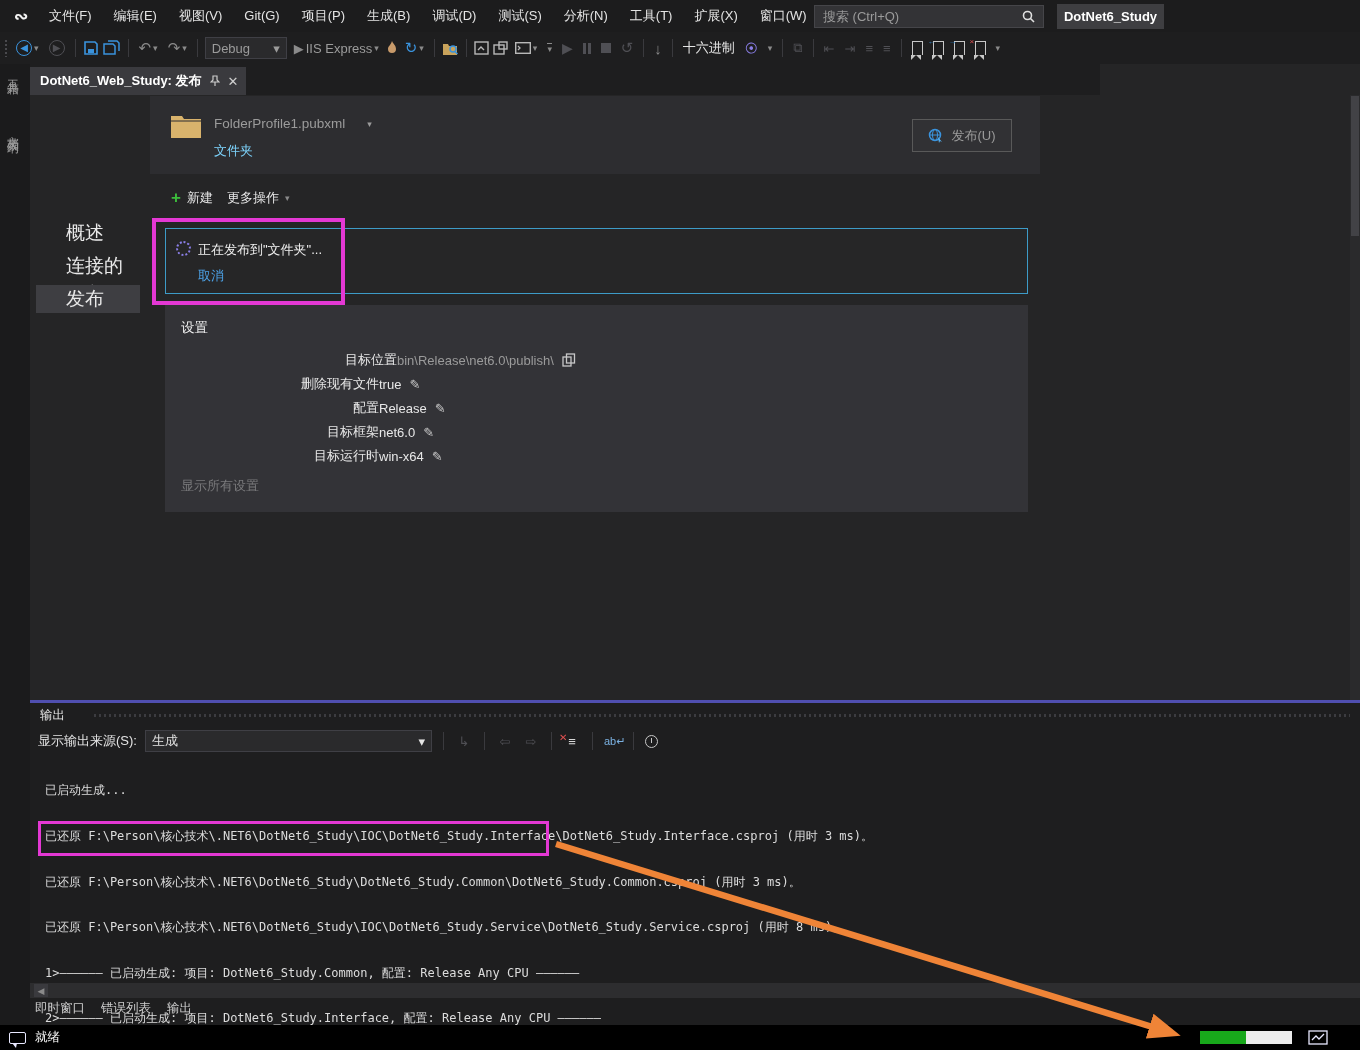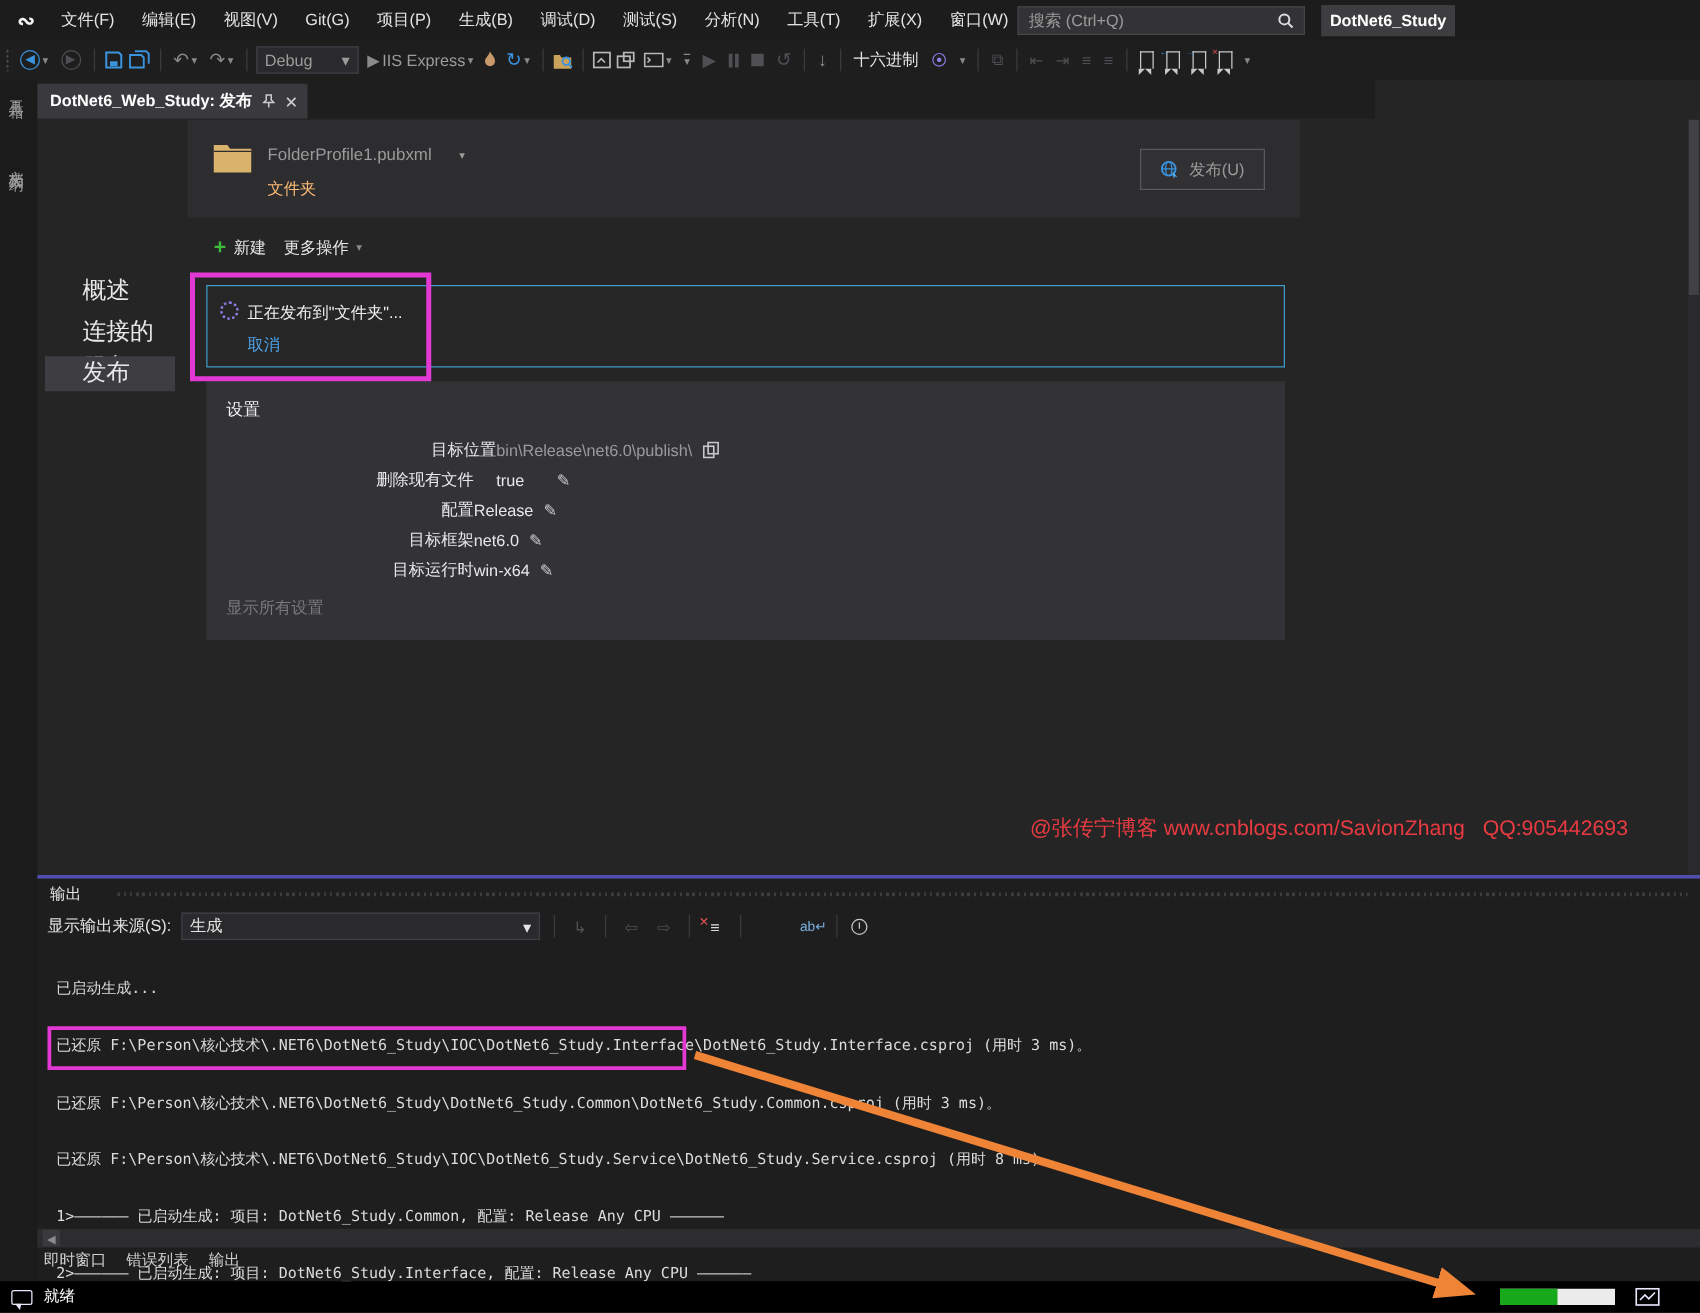--- a/index.html
+++ b/index.html
@@ -47,21 +47,21 @@
   .doc-tab .t { color:#FFFFFF; font-weight:bold; font-size:13px; }
   .tab-x { color:#CFCFCF; font-size:13px; }
 
   
   .doc-body { left:30px; top:95px; width:1330px; height:605px; background:#252526; }
   .nav-item { position:absolute; left:6px; width:104px; height:28px; line-height:28px; padding-left:30px; color:#E8E8E8; font-size:19px; }
   .nav-item.sel { background:#3E3E42; }
 
   .band { left:150px; top:96px; width:890px; height:78px; background:#2D2D30; }
   .profile-name { color:#9B9B9B; font-size:13.5px; }
-  .profile-type { color:#fdba74; font-size:13px; }
+  .profile-type { color:#7dd3fc; font-size:13px; }
   .pub-btn { position:absolute; right:28px; top:23px; width:100px; height:33px; border:1px solid #595959;
              background:#313134; display:flex; align-items:center; justify-content:center; gap:6px; color:#9B9B9B; }
   .newrow { left:168px; top:186px; height:24px; display:flex; align-items:center; gap:8px; }
   .plus { color:#3CBE3C; font-size:17px; font-weight:bold; }
   .link-white { color:#E8E8E8; }
 
   .progress-box { left:165px; top:228px; width:863px; height:66px; background:#262627; border:1px solid #3D9BC7; }
   .spinner { width:15px; height:15px; border-radius:50%; border:2.5px dotted #8B7FE8; display:inline-block; }
   .cancel-link { color:#4DA3E8; }
 
@@ -84,21 +84,21 @@
   .out-panel { left:30px; top:703px; width:1330px; height:322px; background:#1E1E1F; }
   .out-title { position:absolute; left:10px; top:4px; color:#E4E4E4; font-size:12.5px; }
   .out-dots { position:absolute; left:64px; top:11px; width:1256px; height:3px;
               background-image:repeating-linear-gradient(90deg,#3C3C40 0 2px,transparent 2px 5px); }
   .out-toolbar { position:absolute; left:8px; top:25px; height:26px; display:flex; align-items:center; gap:8px; }
   .out-combo { width:287px; height:22px; background:#2A2A2C; border:1px solid #3F3F45; display:flex; align-items:center;
                justify-content:space-between; padding:0 6px; color:#E4E4E4; }
   .icon16 { width:18px; text-align:center; font-size:13px; }
   .clear-ic { position:relative; color:#D8D8D8; }
   .clear-ic .x { position:absolute; left:-4px; top:-2px; color:#E05050; font-size:10px; }
-  .wrap-ic { color:#7AB0E0; font-size:11px;margin-left:36px; }
+  .wrap-ic { color:#7AB0E0; font-size:11px; }
   .clock-ic { width:13px; height:13px; border-radius:50%; border:1.5px solid #C8C8C8; position:relative; display:inline-block; }
   .clock-ic::after { content:""; position:absolute; left:5px; top:2px; width:1.5px; height:5px; background:#C8C8C8; }
   .out-lines { position:absolute; left:15px; top:50px; font-family:"DejaVu Sans Mono", monospace;
                font-size:12px; line-height:15.2px; color:#DCDCDC; white-space:pre; }
   .h-scroll { position:absolute; left:0px; top:280px; width:1330px; height:15px; background:#2D2D2F; }
   .h-btn { position:absolute; left:4px; top:1px; width:14px; height:13px; background:#3A3A3E; color:#8A8A8A;
            font-size:9px; display:flex; align-items:center; justify-content:center; }
   .bt-tabs { position:absolute; left:5px; top:297px; display:flex; gap:16px; }
   .bt-tab { color:#CFCFCF; font-size:12.5px; position:relative; padding-bottom:4px; }
   .bt-tab::after { content:""; position:absolute; left:0; right:0; bottom:-12px; height:7px; background:#ADADAD; }
@@ -329,21 +329,21 @@
   <div class="abs settings">
     <span class="set-title">设置</span>
     <div class="set-row" style="top:43px;margin-left:18px;">
       <span class="set-label">目标位置</span>
       <span class="set-val val-dim">bin\Release\net6.0\publish\</span>
       <svg width="14" height="14" viewBox="0 0 14 14" style="margin-left:8px">
         <rect x="1" y="4" width="8" height="9" fill="none" stroke="#C8C8C8" stroke-width="1.3"></rect>
         <rect x="4.5" y="1" width="8" height="9" fill="none" stroke="#C8C8C8" stroke-width="1.3"></rect>
       </svg>
     </div>
-    <div class="set-row" style="top:67px;gap:18px;">
+    <div class="set-row" style="top:67px;">
       <span class="set-label">删除现有文件</span>
       <span class="set-val">true</span>
       <span class="pencil" style="margin-left:8px">✎</span>
     </div>
     <div class="set-row" style="top:91px;">
       <span class="set-label">配置</span>
       <span class="set-val">Release</span>
       <span class="pencil" style="margin-left:8px">✎</span>
     </div>
     <div class="set-row" style="top:115px;">
@@ -352,21 +352,20 @@
       <span class="pencil" style="margin-left:8px">✎</span>
     </div>
     <div class="set-row" style="top:139px;">
       <span class="set-label">目标运行时</span>
       <span class="set-val">win-x64</span>
       <span class="pencil" style="margin-left:8px">✎</span>
     </div>
     <span class="show-all">显示所有设置</span>
   </div>
 
-  <span class="abs watermark">@张传宁博客 www.cnblogs.com/SavionZhang   QQ:905442693</span>
 
   <div class="abs v-scroll">
       <div class="v-thumb" style="position:absolute;"></div>
     </div>
 
   <div class="abs out-top"></div>
   <div class="abs out-panel">
     <span class="out-title">输出</span>
     <div class="out-dots"></div>
     <div class="out-toolbar">

